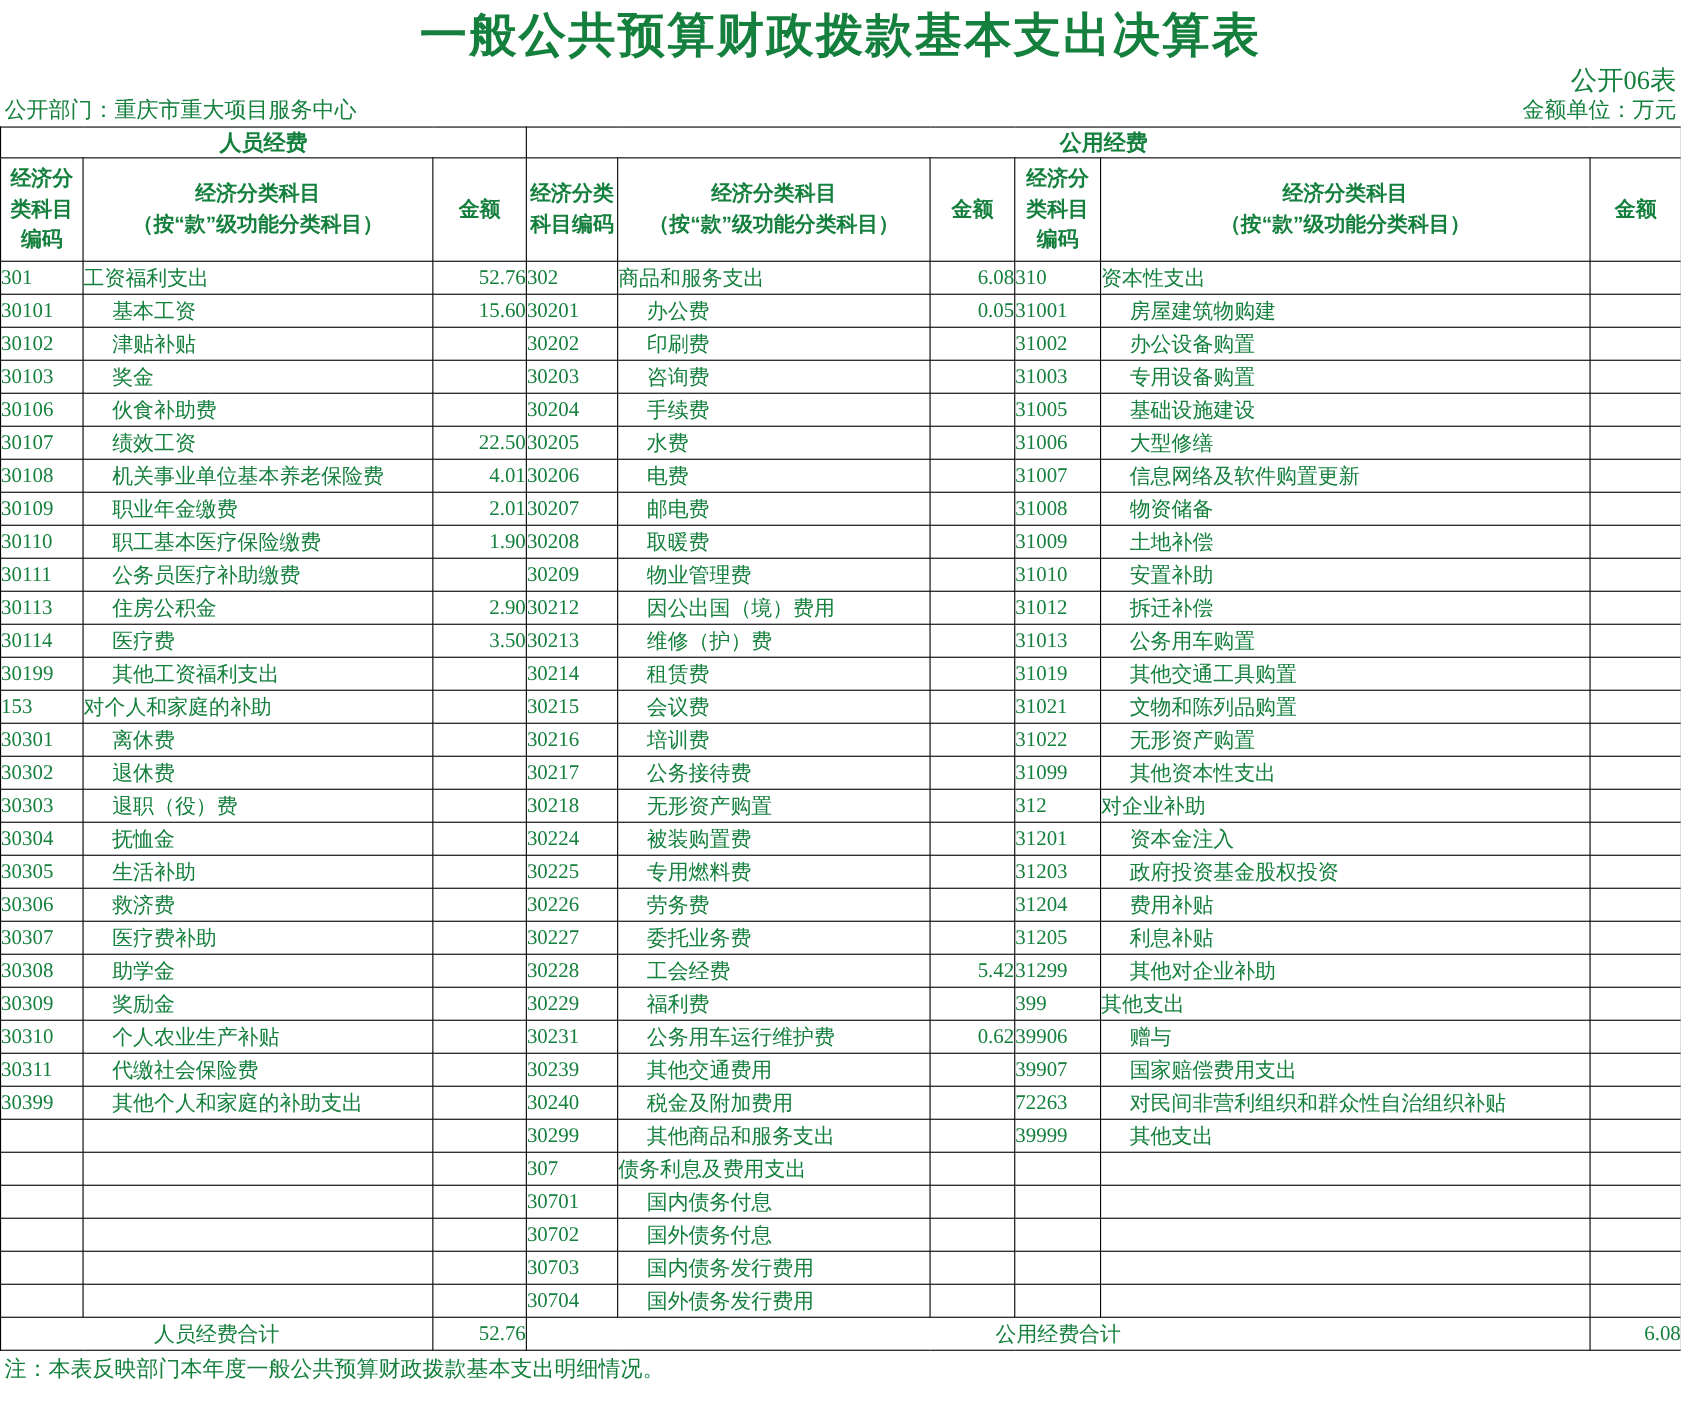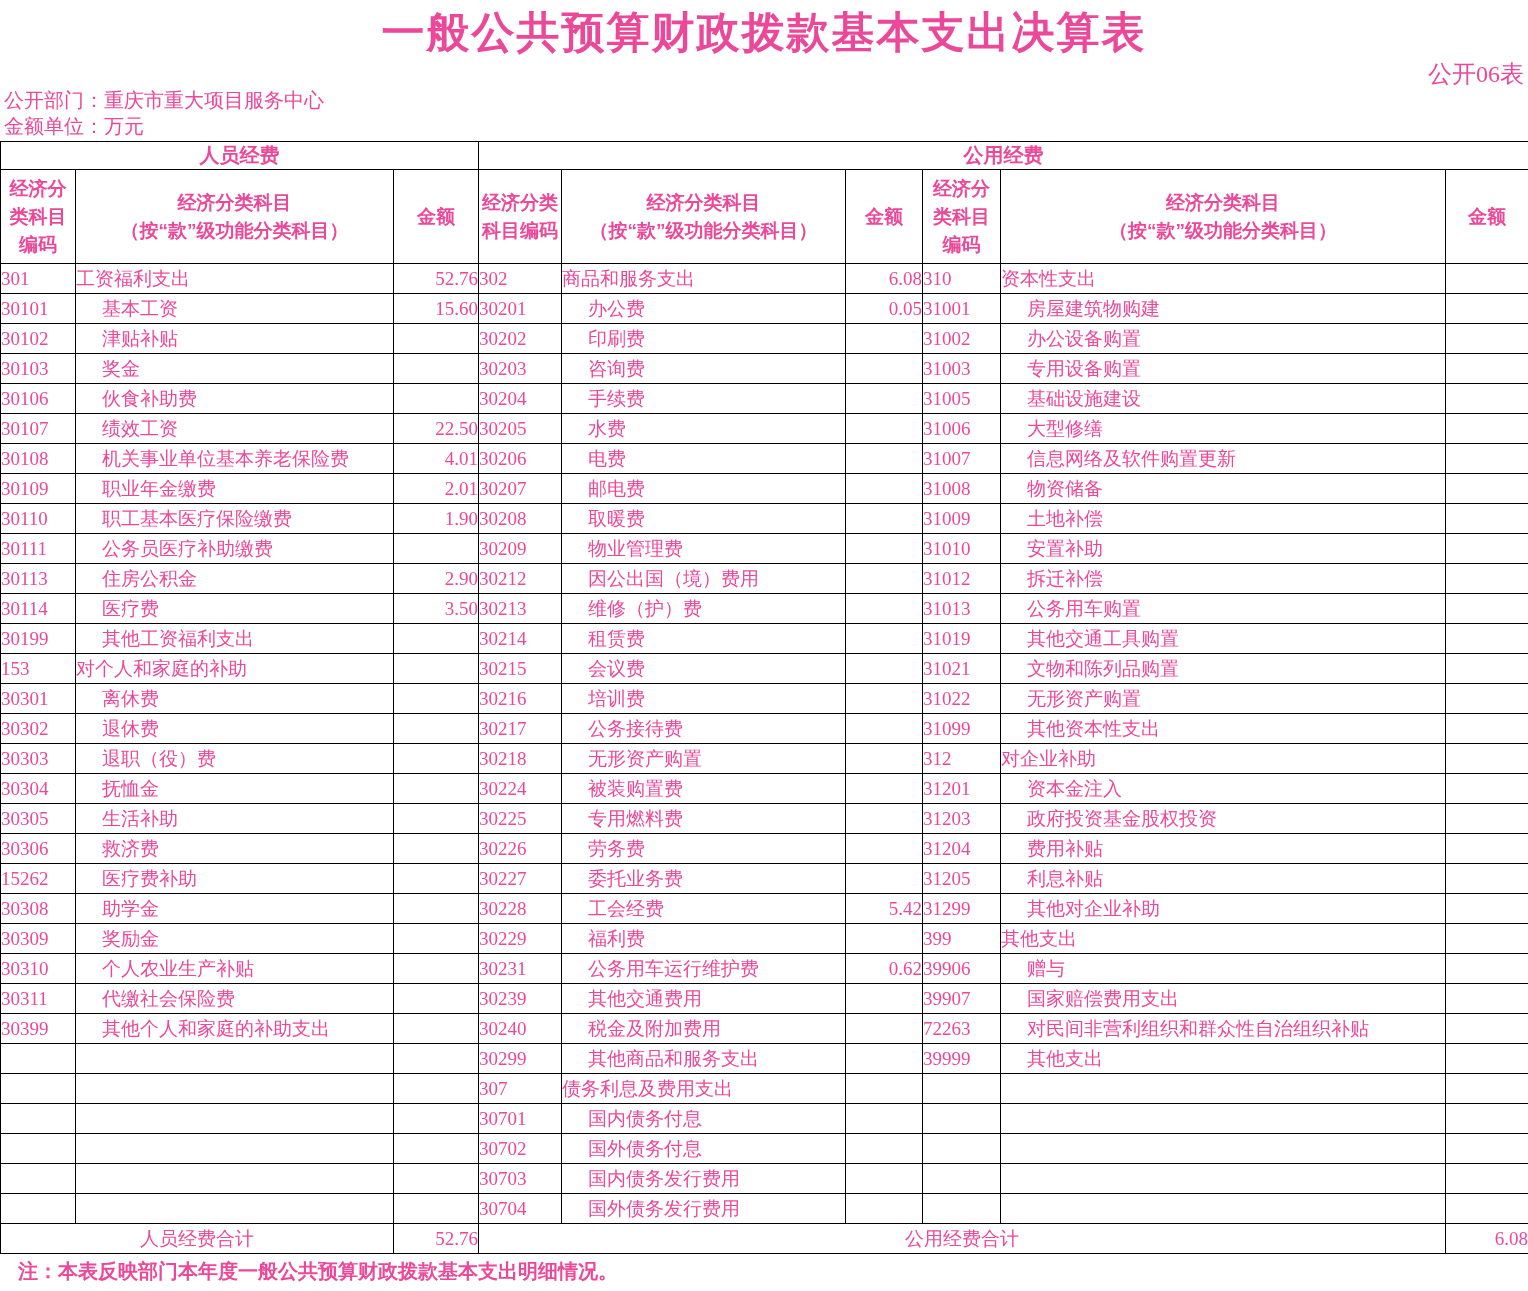--- a/index.html
+++ b/index.html
@@ -5,21 +5,21 @@
   html, body {
     margin: 0;
     padding: 0;
     background: #ffffff;
     width: 1528px;
   }
   .page {
     width: 1528px;
     height: 1291px;
     background: #ffffff;
-    color: #ec4899;
+    color: #15803d;
     font-family: "Liberation Serif", "DejaVu Serif", serif;
     box-sizing: border-box;
     overflow: hidden;
   }
   .title {
     margin-top: 6px;
     text-align: center;
     font-family: "Liberation Sans", "DejaVu Sans", sans-serif;
     font-weight: bold;
     font-size: 43px;
@@ -32,21 +32,20 @@
     line-height: 26px;
     margin: 3px 4px 0 0;
   }
   .meta-line {
     display: flex;
     justify-content: space-between;
     font-size: 20px;
     line-height: 26px;
     padding: 0 4px 0 4px;
     margin-bottom: 2px;
-    flex-direction: column;
   }
   table.budget {
     border-collapse: collapse;
     table-layout: fixed;
     width: 1528px;
     border-radius: 30px;
   }
   table.budget th, table.budget td {
     border: 1px solid #000000;
     padding: 0;
@@ -81,22 +80,21 @@
   td.code { text-align: left; padding-left: 3px; }
   td.name { text-align: left; padding-left: 4px; }
   td.name.sub { padding-left: 26px; }
   td.amount { text-align: right; padding-right: 9px; }
   tfoot td { border-bottom-width: 2px; margin-top: 40px; }
   td.total-label { text-align: center; }
   .note {
     font-size: 20px;
     line-height: 26px;
     margin-top: 4px;
-    padding-left: 18px;
-    font-weight: bold;
+    padding-left: 4px;
   }
 </style>
 </head>
 <body>
 
 <div class="page">
 
   <div class="title">一般公共预算财政拨款基本支出决算表</div>
 
   <div class="table-code-line">公开06表</div>
@@ -359,21 +357,21 @@
           <td class="name sub">救济费</td>
           <td class="amount"></td>
           <td class="code">30226</td>
           <td class="name sub">劳务费</td>
           <td class="amount"></td>
           <td class="code">31204</td>
           <td class="name sub">费用补贴</td>
           <td class="amount"></td>
         </tr>
         <tr>
-          <td class="code">15262</td>
+          <td class="code">30307</td>
           <td class="name sub">医疗费补助</td>
           <td class="amount"></td>
           <td class="code">30227</td>
           <td class="name sub">委托业务费</td>
           <td class="amount"></td>
           <td class="code">31205</td>
           <td class="name sub">利息补贴</td>
           <td class="amount"></td>
         </tr>
         <tr>

